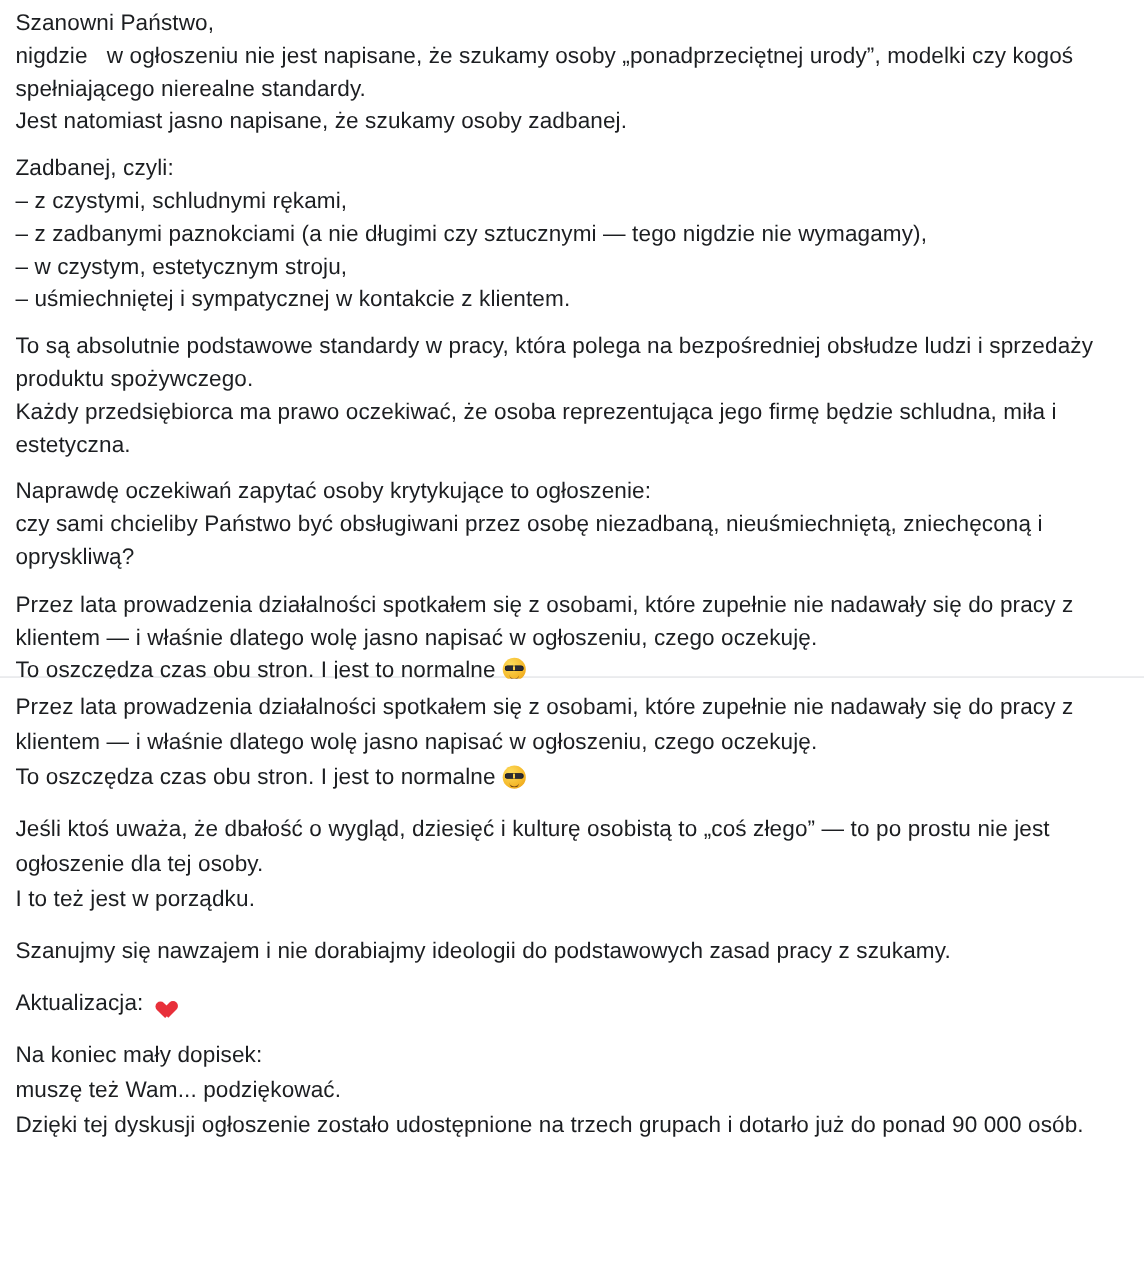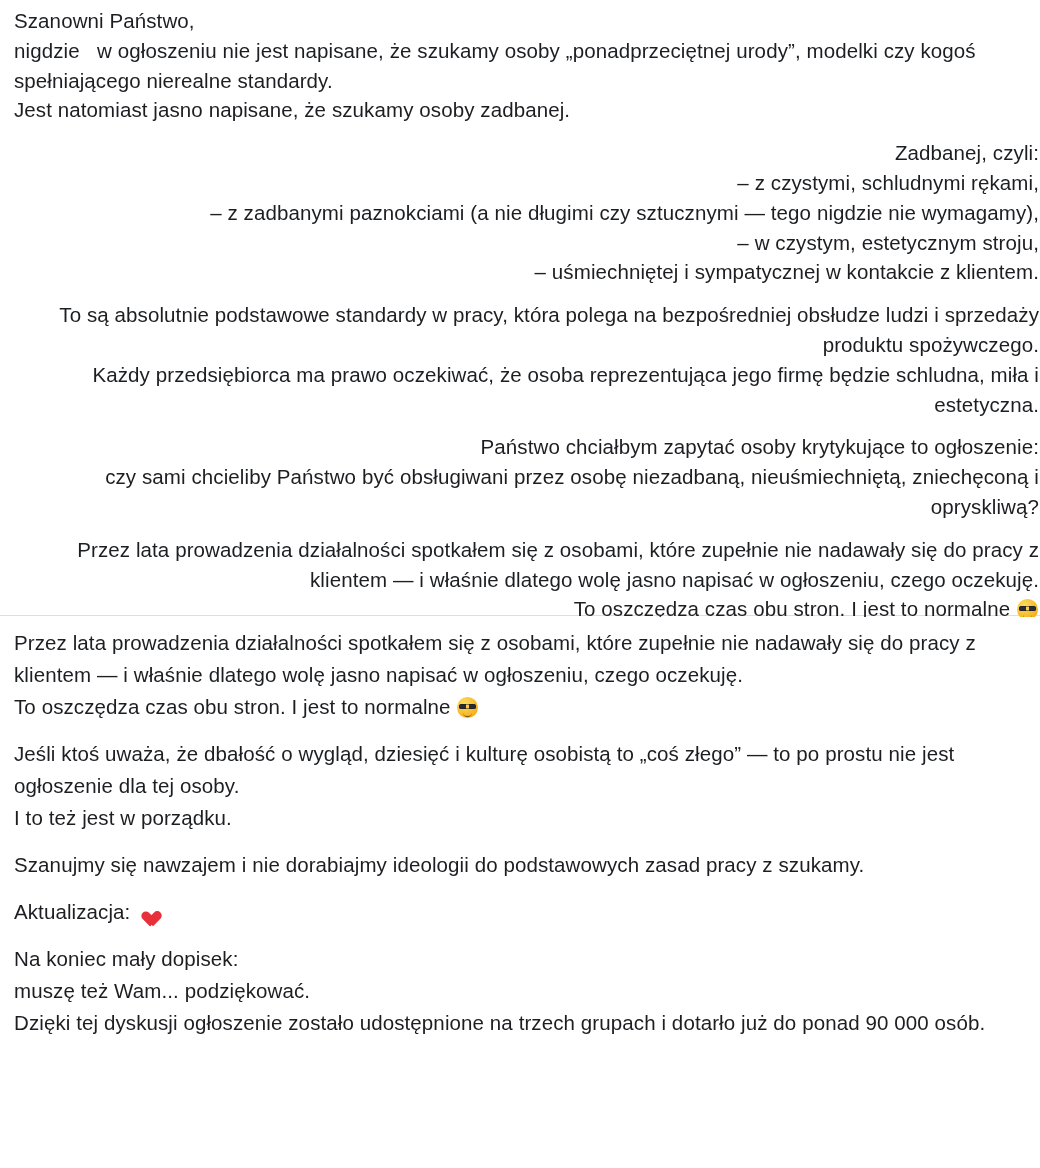--- a/index.html
+++ b/index.html
@@ -62,21 +62,21 @@
     font-size: 20.5px;
     line-height: 32px;
   }
 
   .para {
     margin: 0;
     white-space: pre-wrap;
     word-wrap: break-word;
     letter-spacing: 0.1px;
   }
-  .pane-top .para + .para { margin-top: 13px; text-align: right; }
+  .pane-top .para + .para { margin-top: 13px; }
   .pane-bottom .para + .para { margin-top: 15px; }
 
   
   .emo {
     display: inline-block;
     position: relative;
     width: 21px;
     height: 21px;
     vertical-align: -4px;
     margin: 0 1px;
@@ -148,21 +148,21 @@
 
     <p class="para">Zadbanej, czyli:
 – z czystymi, schludnymi rękami,
 – z zadbanymi paznokciami (a nie długimi czy sztucznymi — tego nigdzie nie wymagamy),
 – w czystym, estetycznym stroju,
 – uśmiechniętej i sympatycznej w kontakcie z klientem.</p>
 
     <p class="para">To są absolutnie podstawowe standardy w pracy, która polega na bezpośredniej obsłudze ludzi i sprzedaży produktu spożywczego.
 Każdy przedsiębiorca ma prawo oczekiwać, że osoba reprezentująca jego firmę będzie schludna, miła i estetyczna.</p>
 
-    <p class="para">Państwo chciałbym zapytać osoby krytykujące to ogłoszenie:
+    <p class="para">Naprawdę oczekiwań zapytać osoby krytykujące to ogłoszenie:
 czy sami chcieliby Państwo być obsługiwani przez osobę niezadbaną, nieuśmiechniętą, zniechęconą i opryskliwą?</p>
 
     <p class="para"><span>Przez lata prowadzenia działalności spotkałem się z osobami, które zupełnie nie nadawały się do pracy z klientem — i właśnie dlatego wolę jasno napisać w ogłoszeniu, czego oczekuję.
 To oszczędza czas obu stron. I jest to normalne </span><span class="emo emo-sunglasses"></span></p>
   </div>
 
   <div class="pane pane-bottom">
 
     <p class="para"><span>Przez lata prowadzenia działalności spotkałem się z osobami, które zupełnie nie nadawały się do pracy z klientem — i właśnie dlatego wolę jasno napisać w ogłoszeniu, czego oczekuję.
 To oszczędza czas obu stron. I jest to normalne </span><span class="emo emo-sunglasses"></span></p>

